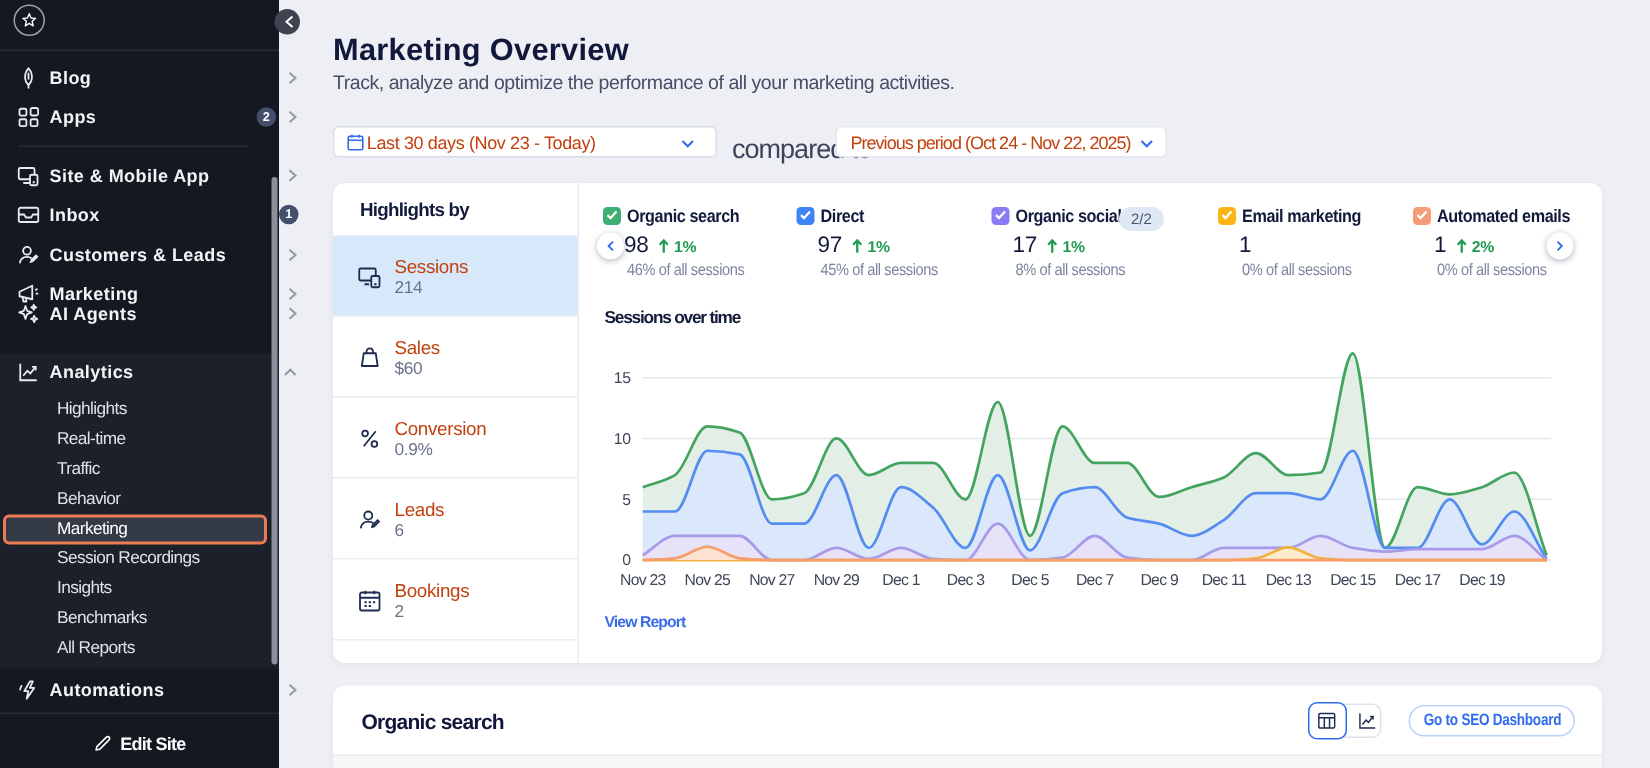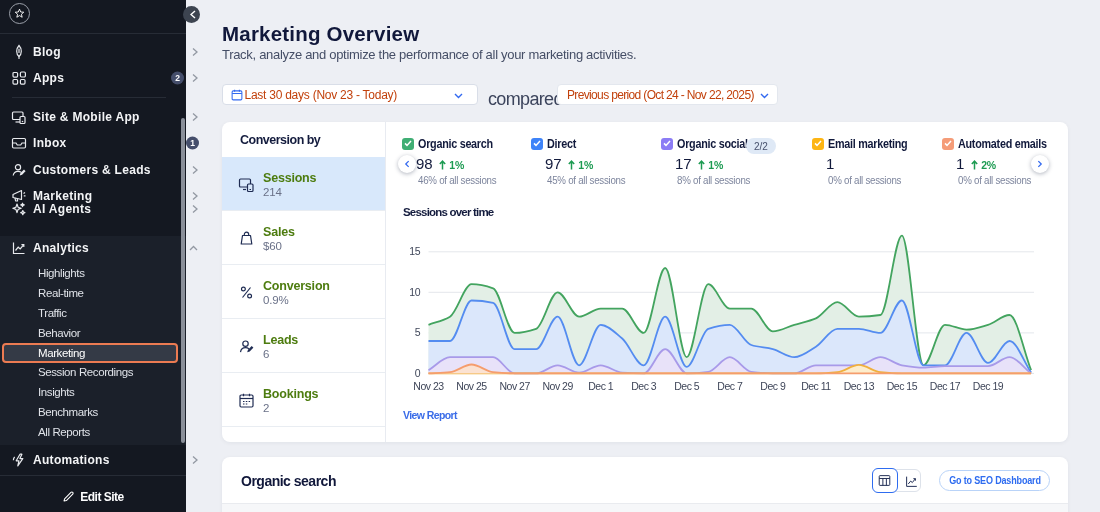--- a/index.html
+++ b/index.html
@@ -25,21 +25,21 @@
 .nx2 { display:inline-block; transform:scaleX(.885); transform-origin:0 62%; }
 .mcol { position:absolute; top:15.5px; }
 .mlab { position:absolute; left:16px; top:-1px; font-size:12px; font-weight:bold; color:#121a3c; letter-spacing:-.3px; white-space:nowrap; }
 .mnum { position:absolute; left:14px; top:17.5px; font-size:15px; color:#121a3c; letter-spacing:-.2px; }
 .msub { position:absolute; left:16px; top:36.5px; font-size:11px; color:#7d859d; letter-spacing:-.3px; white-space:nowrap; }
 .cbx { position:absolute; left:0; top:0; width:12px; height:12px; border-radius:3px; }
 .pct { font-size:10.5px; font-weight:bold; color:#1d9b52; letter-spacing:-.2px; }
 
 .pitem { position:absolute; left:0; width:163px; height:54px; border-bottom:1px solid #e9edf2; }
 .pitem .ic { position:absolute; left:16px; top:19px; width:17px; height:17px; }
-.pitem .lb { position:absolute; left:41px; top:14px; font-size:12.5px; font-weight:bold; color:#4d7c0f; letter-spacing:-.2px; }
+.pitem .lb { position:absolute; left:41px; top:14px; font-size:12.5px; font-weight:normal; color:#c2410c; letter-spacing:-.2px; }
 .pitem .vl { position:absolute; left:41px; top:29px; font-size:11.5px; color:#6a7188; letter-spacing:-.2px; }
 .navbtn { position:absolute; width:18px; height:18px; border-radius:50%; background:#fff; box-shadow:0 1px 4px rgba(30,40,70,.35); z-index:3; }
 .navbtn svg { position:absolute; left:50%; top:50%; transform:translate(-50%,-50%); }
 </style>
 </head>
 <body>
 
 <div id="sidebar">
 
   <div class="abs" style="left:9px;top:3px;width:21px;height:21px;border:1.4px solid #9ba0aa;border-radius:50%;">
@@ -197,21 +197,21 @@
   <div class="dd" style="left:371px;width:221px;border-color:#e3e7ee;">
     <span class="t" style="left:9px;letter-spacing:-.65px;">Previous period (Oct 24 - Nov 22, 2025)</span>
     <svg width="9" height="6" viewBox="0 0 9 6" fill="none" stroke="#3269f0" stroke-width="1.4" style="position:absolute;right:8px;top:7.5px;">
         <path d="M1 1 L4.5 4.5 L8 1"></path>
       </svg>
   </div>
 
   <div class="card" style="left:36px;top:122px;width:846px;height:320px;">
 
     <div class="abs" style="left:0;top:0;width:164px;height:320px;border-right:1px solid #e8ebf1;"></div>
-    <div class="abs" style="left:18px;top:11px;font-size:12.5px;font-weight:bold;color:#131b3d;letter-spacing:-.5px;">Conversion by</div>
+    <div class="abs" style="left:18px;top:11px;font-size:12.5px;font-weight:bold;color:#131b3d;letter-spacing:-.5px;">Highlights by</div>
     <div class="pitem" style="top:35px;background:#d8e8fb;">
       <svg class="ic" viewBox="0 0 17 17" fill="none" stroke="#1e2b52" stroke-width="1.2">
           <rect x="1.5" y="3" width="11" height="8" rx="1"></rect>
           <path d="M5 13.5 L8 13.5"></path>
           <rect x="9.5" y="8" width="5.5" height="7.5" rx="1" fill="#d8e8fb"></rect>
           <path d="M11.5 13.5 L13 13.5"></path>
         </svg>
       <div class="lb">Sessions</div>
         <div class="vl">214</div>
     </div>

